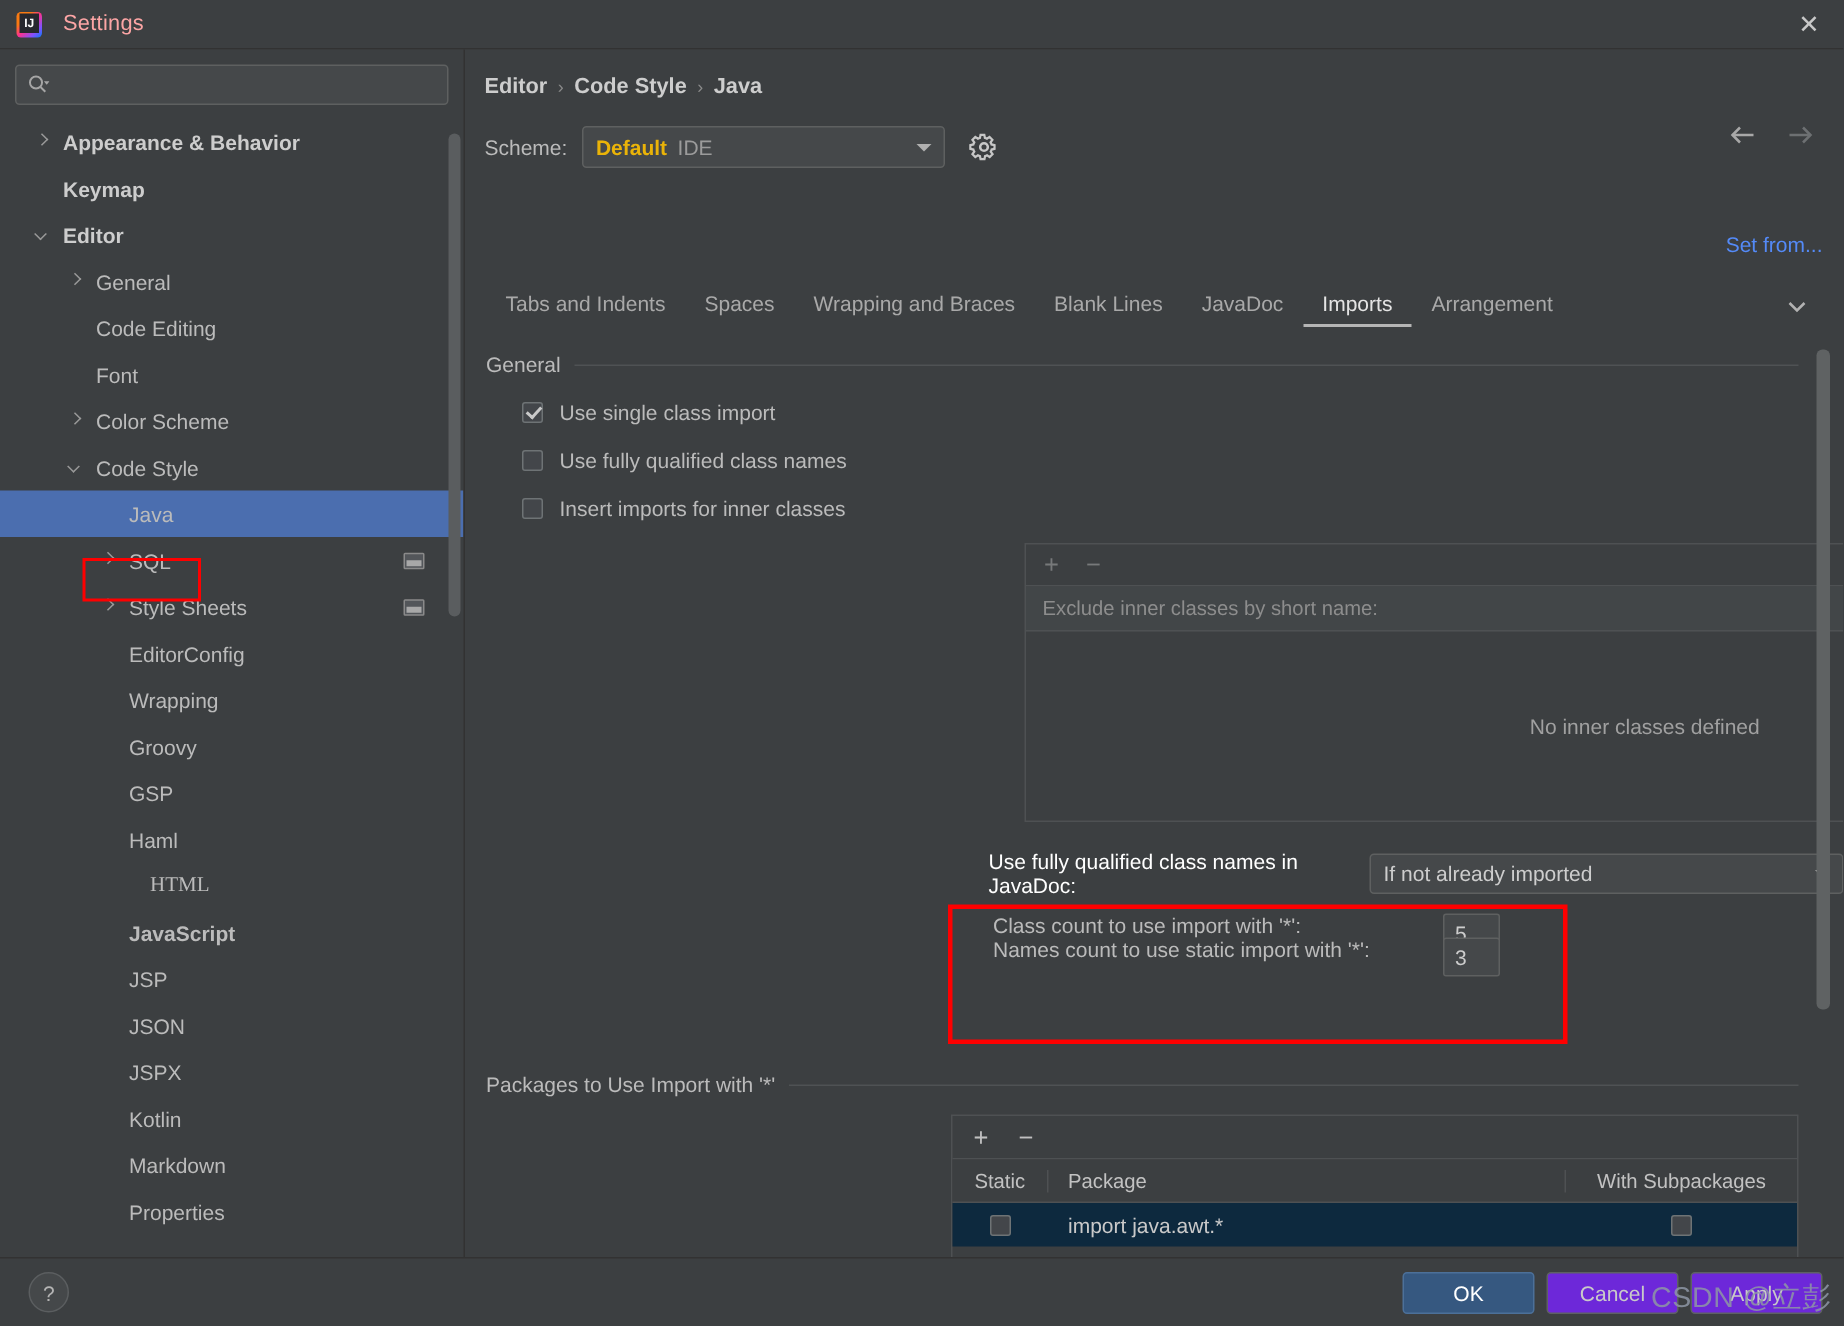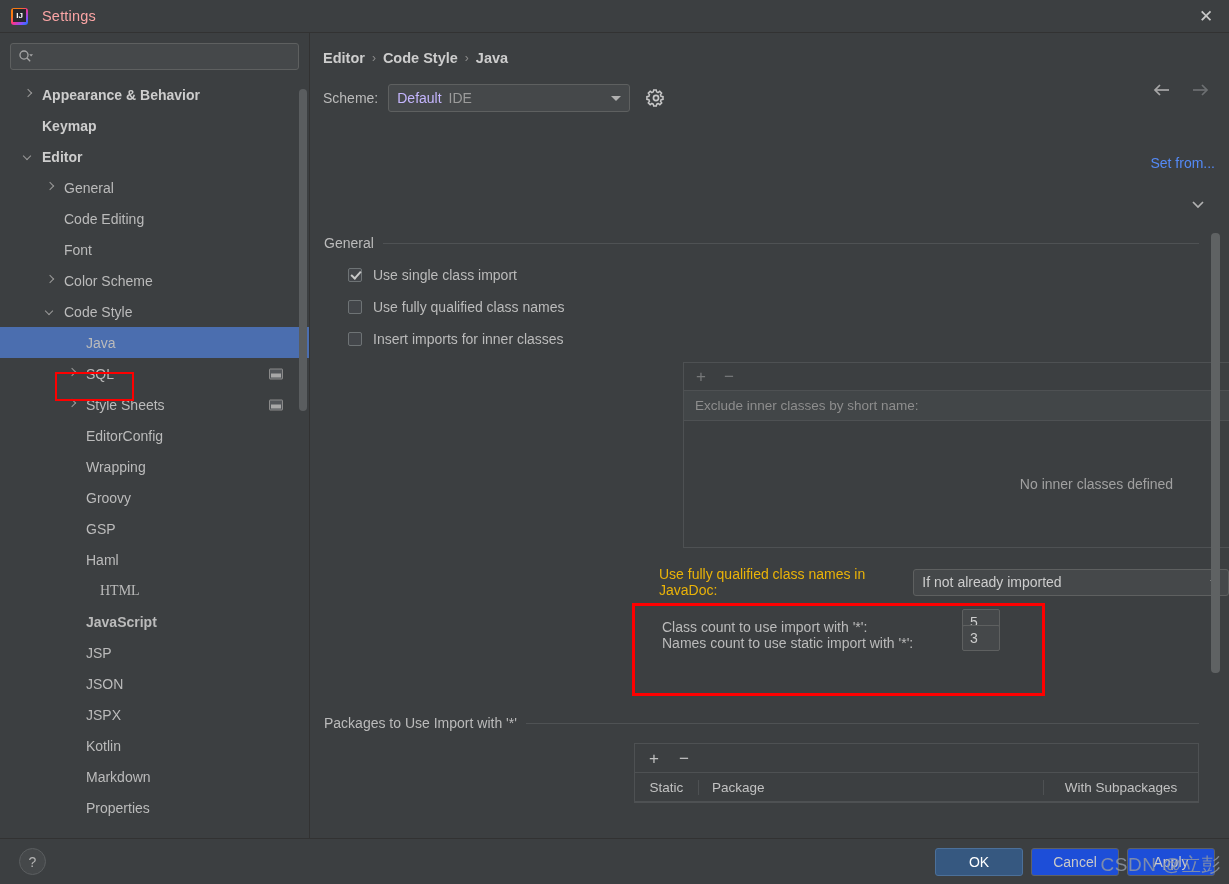--- a/index.html
+++ b/index.html
@@ -161,21 +161,21 @@
     position: absolute; left: 13px; top: 51px;
     display: flex; align-items: center;
   }
   #scheme-label { color: #bbbbbb; font-size: 14px; margin-right: 10px; }
   #scheme-select {
     width: 242px; height: 28px;
     background: #45484a; border: 1px solid #5e6060; border-radius: 3px;
     display: flex; align-items: center; padding: 0 8px;
     cursor: pointer;
   }
-  #scheme-name { color: #c4b5fd; font-size: 14px; font-weight: normal; }
+  #scheme-name { color: #eab308; font-size: 14px; font-weight: bold; }
   #scheme-kind { color: #9b9b9b; font-size: 14px; margin-left: 7px; }
   .dd-caret {
     margin-left: auto;
     width: 0; height: 0;
     border-left: 5px solid transparent; border-right: 5px solid transparent;
     border-top: 5px solid #b0b0b0;
   }
   #scheme-gear { margin-left: 16px; cursor: pointer; width: 20px; height: 20px; }
 
   
@@ -261,37 +261,37 @@
   #exclude-empty {
     height: 125px; display: flex; align-items: center; justify-content: center;
     color: #a0a0a0; font-size: 14px;
   }
 
   
   #javadoc-row {
     position: absolute; left: 349px; top: 341px;
     display: flex; align-items: center;
   }
-  #javadoc-label { color: #eab308; font-size: 14px; margin-right: 10px; }
+  #javadoc-label { color: #ffffff; font-size: 14px; margin-right: 10px; }
   #javadoc-select {
     width: 345px; height: 27px;
     background: #45484a; border: 1px solid #5e6060; border-radius: 3px;
     display: flex; align-items: center; padding: 0 8px;
     color: #cdcdcd; font-size: 14px; cursor: pointer;
   }
 
   
   #counts-redbox {
     position: absolute; left: 322px; top: 570px;
     width: 413px; height: 93px;
     border: 3px solid #fe0000;
     pointer-events: none; z-index: 6;
   }
   .count-row {
-    position: absolute; display: flex; align-items: flex-end;
+    position: absolute; display: flex; align-items: flex-start;
   }
   .count-label { color: #bbbbbb; font-size: 14px; }
   .count-field {
     width: 38px; height: 26px;
     background: #45484a; border: 1px solid #5e6060; border-radius: 2px;
     color: #cdcdcd; font-size: 14px;
     display: flex; align-items: center; padding-left: 7px;
   }
 
   
@@ -348,21 +348,21 @@
     margin-left: auto; margin-right: 14px;
     display: flex; gap: 8px; align-items: center;
   }
   .fbtn {
     height: 28px; min-width: 88px;
     border-radius: 3px; font-size: 14px;
     display: flex; align-items: center; justify-content: center;
     cursor: pointer;
   }
   .fbtn.primary { background: #365880; color: #ffffff; border: 1px solid #4c7099; }
-  .fbtn.normal  { background: #1d4ed8; color: #c9c9c9; border: 1px solid #5e6164; }
+  .fbtn.normal  { background: #6d28d9; color: #c9c9c9; border: 1px solid #5e6164; }
 
   #watermark {
     position: absolute; right: 8px; bottom: 6px;
     color: #8e97a5; font-size: 19px; opacity: .85;
     letter-spacing: .5px; pointer-events: none;
     font-family: "Liberation Sans", sans-serif;
     z-index: 9;
   }
 </style>
 </head>
@@ -521,20 +521,29 @@
         <span id="scheme-name">Default</span>
         <span id="scheme-kind">IDE</span>
         <span class="dd-caret"></span>
       </div>
       <svg id="scheme-gear" viewBox="0 0 20 20">
         <path d="M10 6.6a3.4 3.4 0 100 6.8 3.4 3.4 0 000-6.8zm0 5.1a1.7 1.7 0 110-3.4 1.7 1.7 0 010 3.4z" fill="#c7c7c7"></path>
         <path d="M17 11.3v-2.6l-2-.4a5.6 5.6 0 00-.6-1.4l1.2-1.7-1.9-1.9-1.7 1.2a5.6 5.6 0 00-1.4-.6l-.4-2H7.7l-.4 2a5.6 5.6 0 00-1.4.6L4.2 3.3 2.3 5.2l1.2 1.7a5.6 5.6 0 00-.6 1.4l-2 .4v2.6l2 .4c.14.49.34.96.6 1.4l-1.2 1.7 1.9 1.9 1.7-1.2c.44.26.91.46 1.4.6l.4 2h2.6l.4-2c.49-.14.96-.34 1.4-.6l1.7 1.2 1.9-1.9-1.2-1.7c.26-.44.46-.91.6-1.4z" fill="none" stroke="#c7c7c7" stroke-width="1.5"></path>
       </svg>
     </div>
 
+    <div id="tabs">
+        <div class="tab">Tabs and Indents</div>
+        <div class="tab">Spaces</div>
+        <div class="tab">Wrapping and Braces</div>
+        <div class="tab">Blank Lines</div>
+        <div class="tab">JavaDoc</div>
+        <div class="tab active">Imports</div>
+        <div class="tab">Arrangement</div>
+      </div>
     <svg id="tabs-overflow" viewBox="0 0 18 18">
       <polyline points="4,7 9,12 14,7" fill="none" stroke="#b2b2b2" stroke-width="1.7"></polyline>
     </svg>
 
     <div id="scroll-area">
 
       <div class="section-head" style="margin-top:10px;">
         <span>General</span>
         <span class="rule"></span>
       </div>
@@ -588,20 +597,34 @@
         <div id="pkg-panel">
           <div id="pkg-toolbar">
             <span class="tb-btn">+</span>
             <span class="tb-btn">−</span>
           </div>
           <div class="pkg-header-row">
             <span class="col-static">Static</span>
             <span class="col-pkg">Package</span>
             <span class="col-sub">With Subpackages</span>
           </div>
+          <div id="pkg-rows">
+              <div class="pkg-row selected">
+                <span class="cell-static">
+                  <span class="tbl-cb"></span>
+                </span>
+                <span class="cell-pkg"><span>import</span><span> java.awt.*</span></span>
+                <span class="cell-sub">
+                  <span class="tbl-cb"></span>
+                </span>
+              </div>
+              <div class="pkg-row">
+                <span class="cell-pkg"><span class="kw-import">import</span><span> javax.swing.*</span></span>
+              </div>
+            </div>
         </div>
       </div>
 
       <div id="main-scrollbar"></div>
     </div>
 
     <div id="counts-redbox"></div>
   </div>
 </div>
 

